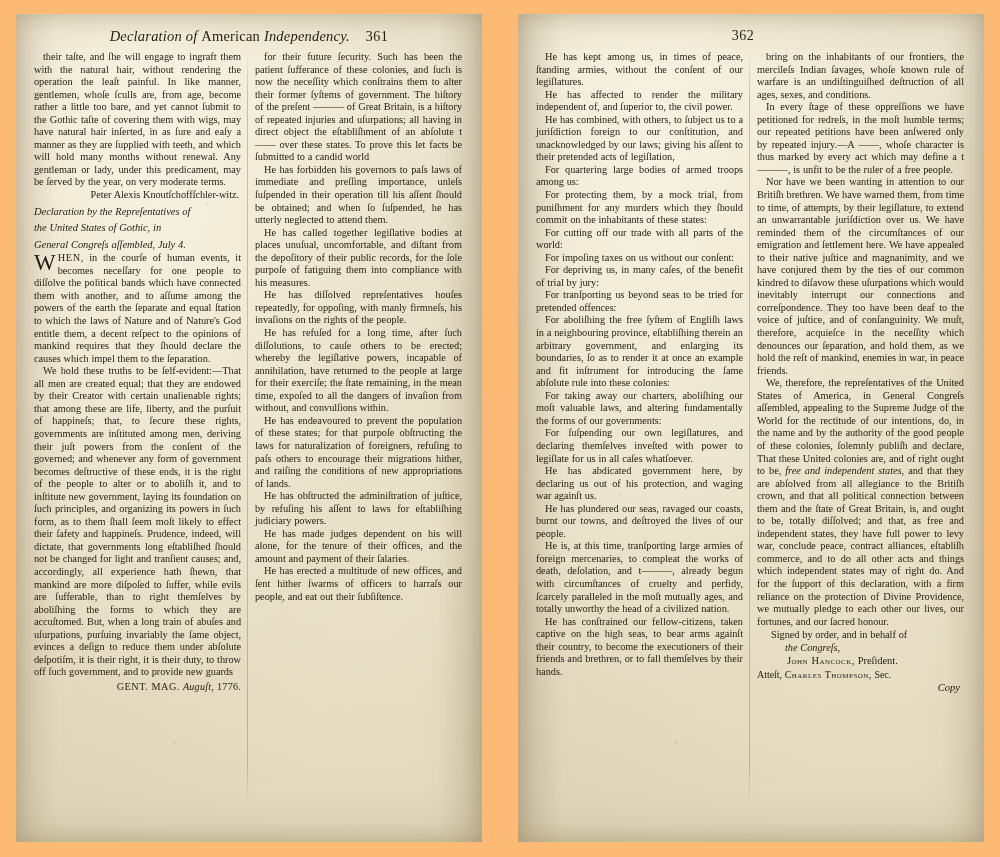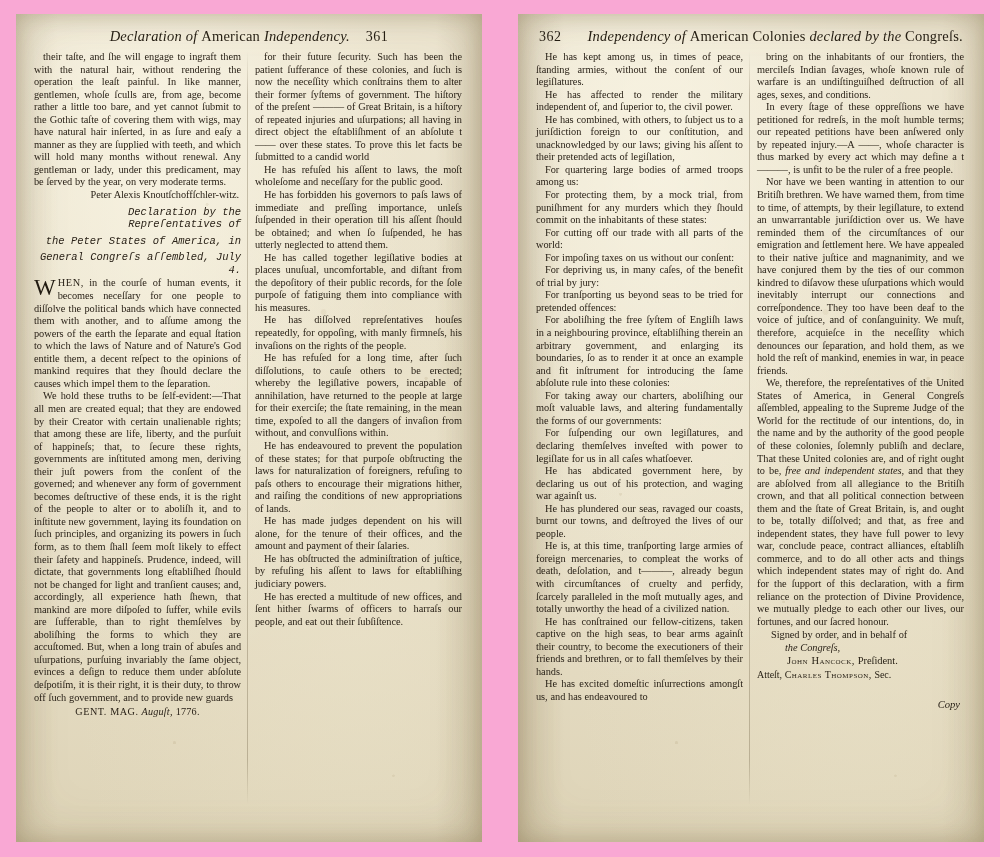--- a/index.html
+++ b/index.html
@@ -11,21 +11,21 @@
     width: 1000px;
     height: 857px;
     overflow: hidden;
     font-family: "Liberation Serif", "DejaVu Serif", serif;
   }
 
   #spread {
     position: relative;
     width: 1000px;
     height: 857px;
-    background: #f9a8d4;
+    background: #fdba74;
     display: flex;
     justify-content: space-between;
     align-items: flex-start;
   }
 
   .page {
     position: relative;
     width: 466px;
     height: 828px;
     margin-top: 14px;
@@ -135,29 +135,28 @@
     font-size: 10.35px;
     line-height: 12.55px;
     text-align: justify;
     text-indent: 9px;
     hyphens: manual;
     letter-spacing: -0.05px;
     word-spacing: 0.3px;
   }
 
   .sec-head {
-    text-align: right;
+    text-align: left;
     font-style: italic;
     font-size: 10.5px;
     line-height: 12.6px;
     color: #2a2218;
     text-indent: 0;
     margin-top: 4px;
     margin-bottom: 1px;
-    font-family: Liberation Mono, monospace;
   }
 
   .byline {
     text-align: right;
     font-size: 10.3px;
     line-height: 12.5px;
     color: #2a2218;
     text-indent: 0;
     padding-right: 2px;
   }
@@ -173,21 +172,21 @@
     line-height: 20px;
     padding: 1px 2px 0 0;
     color: #211a11;
     font-weight: 500;
   }
   .smallcaps-lead {
     letter-spacing: 0.6px;
   }
 
   .citation {
-    text-align: center;
+    text-align: right;
     font-size: 10.2px;
     line-height: 13px;
     color: #2a2218;
     text-indent: 0;
     margin-top: 1px;
     letter-spacing: 0.2px;
   }
   .citation .sc {
     font-variant: small-caps;
     letter-spacing: 0.5px;
@@ -228,21 +227,21 @@
     letter-spacing: 0.45px;
   }
   .catchword {
     text-align: right;
     font-style: italic;
     font-size: 10.6px;
     line-height: 13px;
     color: #2a2218;
     text-indent: 0;
     padding-right: 4px;
-    margin-top: 17px;
+    margin-top: 0px;
   }
   em { font-style: italic; }
 </style>
 </head>
 <body>
 
 <div id="spread">
 
   <div class="page left">
     <div class="page-inner">
@@ -252,53 +251,51 @@
         <span class="folio">361</span>
       </div>
 
       <div class="columns">
 
         <div class="col col-left">
           <p>their taſte, and ſhe will engage to ingraft them with the natural hair, without rendering the operation the leaſt painful. In like manner, gentlemen, whoſe ſculls are, from age, become rather a little too bare, and yet cannot ſubmit to the Gothic taſte of covering them with wigs, may have natural hair inſerted, in as ſure and eaſy a manner as they are ſupplied with teeth, and which will hold many months without renewal. Any gentleman or lady, under this predicament, may be ſerved by the year, on very moderate terms.</p>
           <p class="byline">Peter Alexis Knoutſchoffſchler-witz.</p>
 
           <p class="sec-head">Declaration by the Repreſentatives of</p>
-          <p class="sec-head">the Peter States of America, in</p>
+          <p class="sec-head">the United States of Gothic, in</p>
           <p class="sec-head">General Congreſs aſſembled, July 4.</p>
 
           <p class="dropcap-para"><span class="dropcap">W</span><span class="smallcaps-lead">HEN</span><span>, in the courſe of human events, it becomes neceſſary for one people to diſſolve the political bands which have connected them with another, and to aſſume among the powers of the earth the ſeparate and equal ſtation to which the laws of Nature and of Nature's God entitle them, a decent reſpect to the opinions of mankind requires that they ſhould declare the causes which impel them to the ſeparation.</span></p>
 
           <p>We hold these truths to be ſelf-evident:—That all men are created equal; that they are endowed by their Creator with certain unalienable rights; that among these are life, liberty, and the purſuit of happineſs; that, to ſecure these rights, governments are inſtituted among men, deriving their juſt powers from the conſent of the governed; and whenever any form of government becomes deſtructive of these ends, it is the right of the people to alter or to aboliſh it, and to inſtitute new government, laying its foundation on ſuch principles, and organizing its powers in ſuch form, as to them ſhall ſeem moſt likely to effect their ſafety and happineſs. Prudence, indeed, will dictate, that governments long eſtabliſhed ſhould not be changed for light and tranſient causes; and, accordingly, all experience hath ſhewn, that mankind are more diſpoſed to ſuffer, while evils are ſufferable, than to right themſelves by aboliſhing the forms to which they are accuſtomed. But, when a long train of abuſes and uſurpations, purſuing invariably the ſame object, evinces a deſign to reduce them under abſolute deſpotiſm, it is their right, it is their duty, to throw off ſuch government, and to provide new guards</p>
 
           <p class="citation"><span class="sc">GENT. MAG.</span> <em class="it">Auguſt,</em> <span>1776.</span></p>
         </div>
 
         <div class="col col-right">
           <p>for their future ſecurity. Such has been the patient ſufferance of these colonies, and ſuch is now the neceſſity which conſtrains them to alter their former ſyſtems of government. The hiſtory of the preſent ——— of Great Britain, is a hiſtory of repeated injuries and uſurpations; all having in direct object the eſtabliſhment of an abſolute t—— over these states. To prove this let facts be ſubmitted to a candid world</p>
-          <p>He has refuſed his aſſent to laws, the moſt wholeſome and neceſſary for the public good.</p>
           <p>He has forbidden his governors to paſs laws of immediate and preſſing importance, unleſs ſuſpended in their operation till his aſſent ſhould be obtained; and when ſo ſuſpended, he has utterly neglected to attend them.</p>
           <p>He has called together legiſlative bodies at places unuſual, uncomfortable, and diſtant from the depoſitory of their public records, for the ſole purpoſe of fatiguing them into compliance with his measures.</p>
           <p>He has diſſolved repreſentatives houſes repeatedly, for oppoſing, with manly firmneſs, his invaſions on the rights of the people.</p>
           <p>He has refuſed for a long time, after ſuch diſſolutions, to cauſe others to be erected; whereby the legiſlative powers, incapable of annihilation, have returned to the people at large for their exerciſe; the ſtate remaining, in the mean time, expoſed to all the dangers of invaſion from without, and convulſions within.</p>
           <p>He has endeavoured to prevent the population of these states; for that purpoſe obſtructing the laws for naturalization of foreigners, refuſing to paſs others to encourage their migrations hither, and raiſing the conditions of new appropriations of lands.</p>
+          <p>He has obſtructed the adminiſtration of juſtice, by refuſing his aſſent to laws for eſtabliſhing judiciary powers.</p>
           <p>He has made judges dependent on his will alone, for the tenure of their offices, and the amount and payment of their ſalaries.</p>
-          <p>He has obſtructed the adminiſtration of juſtice, by refuſing his aſſent to laws for eſtabliſhing judiciary powers.</p>
           <p>He has erected a multitude of new offices, and ſent hither ſwarms of officers to harraſs our people, and eat out their ſubſiſtence.</p>
         </div>
 
       </div>
     </div>
   </div>
 
   <div class="page right">
     <div class="page-inner">
 
       <div class="running-head rh-right">
         <span class="folio">362</span>
-        <span class="rh-title"><em>Independency of</em> <span class="up">American Colonies</span> <em>declared by the</em> <span class="up">Congreſs.</span></span>
       </div>
 
       <div class="columns">
 
         <div class="col col-left">
           <p>He has kept among us, in times of peace, ſtanding armies, without the conſent of our legiſlatures.</p>
           <p>He has affected to render the military independent of, and ſuperior to, the civil power.</p>
           <p>He has combined, with others, to ſubject us to a juriſdiction foreign to our conſtitution, and unacknowledged by our laws; giving his aſſent to their pretended acts of legiſlation,</p>
           <p>For quartering large bodies of armed troops among us:</p>
           <p>For protecting them, by a mock trial, from puniſhment for any murders which they ſhould commit on the inhabitants of these states:</p>
@@ -306,21 +303,20 @@
           <p>For impoſing taxes on us without our conſent:</p>
           <p>For depriving us, in many caſes, of the benefit of trial by jury:</p>
           <p>For tranſporting us beyond seas to be tried for pretended offences:</p>
           <p>For aboliſhing the free ſyſtem of Engliſh laws in a neighbouring province, eſtabliſhing therein an arbitrary government, and enlarging its boundaries, ſo as to render it at once an example and fit inſtrument for introducing the ſame abſolute rule into these colonies:</p>
           <p>For taking away our charters, aboliſhing our moſt valuable laws, and altering fundamentally the forms of our governments:</p>
           <p>For ſuſpending our own legiſlatures, and declaring themſelves inveſted with power to legiſlate for us in all caſes whatſoever.</p>
           <p>He has abdicated government here, by declaring us out of his protection, and waging war againſt us.</p>
           <p>He has plundered our seas, ravaged our coasts, burnt our towns, and deſtroyed the lives of our people.</p>
           <p>He is, at this time, tranſporting large armies of foreign mercenaries, to compleat the works of death, deſolation, and t———, already begun with circumſtances of cruelty and perfidy, ſcarcely paralleled in the moſt mutually ages, and totally unworthy the head of a civilized nation.</p>
           <p>He has conſtrained our fellow-citizens, taken captive on the high seas, to bear arms againſt their country, to become the executioners of their friends and brethren, or to fall themſelves by their hands.</p>
-          <p>He has excited domeſtic inſurrections amongſt us, and has endeavoured to</p>
         </div>
 
         <div class="col col-right">
           <p>bring on the inhabitants of our frontiers, the mercileſs Indian ſavages, whoſe known rule of warfare is an undiſtinguiſhed deſtruction of all ages, sexes, and conditions.</p>
           <p>In every ſtage of these oppreſſions we have petitioned for redreſs, in the moſt humble terms; our repeated petitions have been anſwered only by repeated injury.—A ——, whoſe character is thus marked by every act which may define a t———, is unfit to be the ruler of a free people.</p>
           <p>Nor have we been wanting in attention to our Britiſh brethren. We have warned them, from time to time, of attempts, by their legiſlature, to extend an unwarrantable juriſdiction over us. We have reminded them of the circumſtances of our emigration and ſettlement here. We have appealed to their native juſtice and magnanimity, and we have conjured them by the ties of our common kindred to diſavow these uſurpations which would inevitably interrupt our connections and correſpondence. They too have been deaf to the voice of juſtice, and of conſanguinity. We muſt, therefore, acquieſce in the neceſſity which denounces our ſeparation, and hold them, as we hold the reſt of mankind, enemies in war, in peace friends.</p>
 
           <p><span>We, therefore, the repreſentatives of the United States of America, in General Congreſs aſſembled, appealing to the Supreme Judge of the World for the rectitude of our intentions, do, in the name and by the authority of the good people of these colonies, ſolemnly publiſh and declare, That these United colonies are, and of right ought to be, </span><em>free and independent states</em><span>, and that they are abſolved from all allegiance to the Britiſh crown, and that all political connection between them and the ſtate of Great Britain, is, and ought to be, totally diſſolved; and that, as free and independent states, they have full power to levy war, conclude peace, contract alliances, eſtabliſh commerce, and to do all other acts and things which independent states may of right do. And for the ſupport of this declaration, with a firm reliance on the protection of Divine Providence, we mutually pledge to each other our lives, our fortunes, and our ſacred honour.</span></p>
 
           <div class="sig-block">

